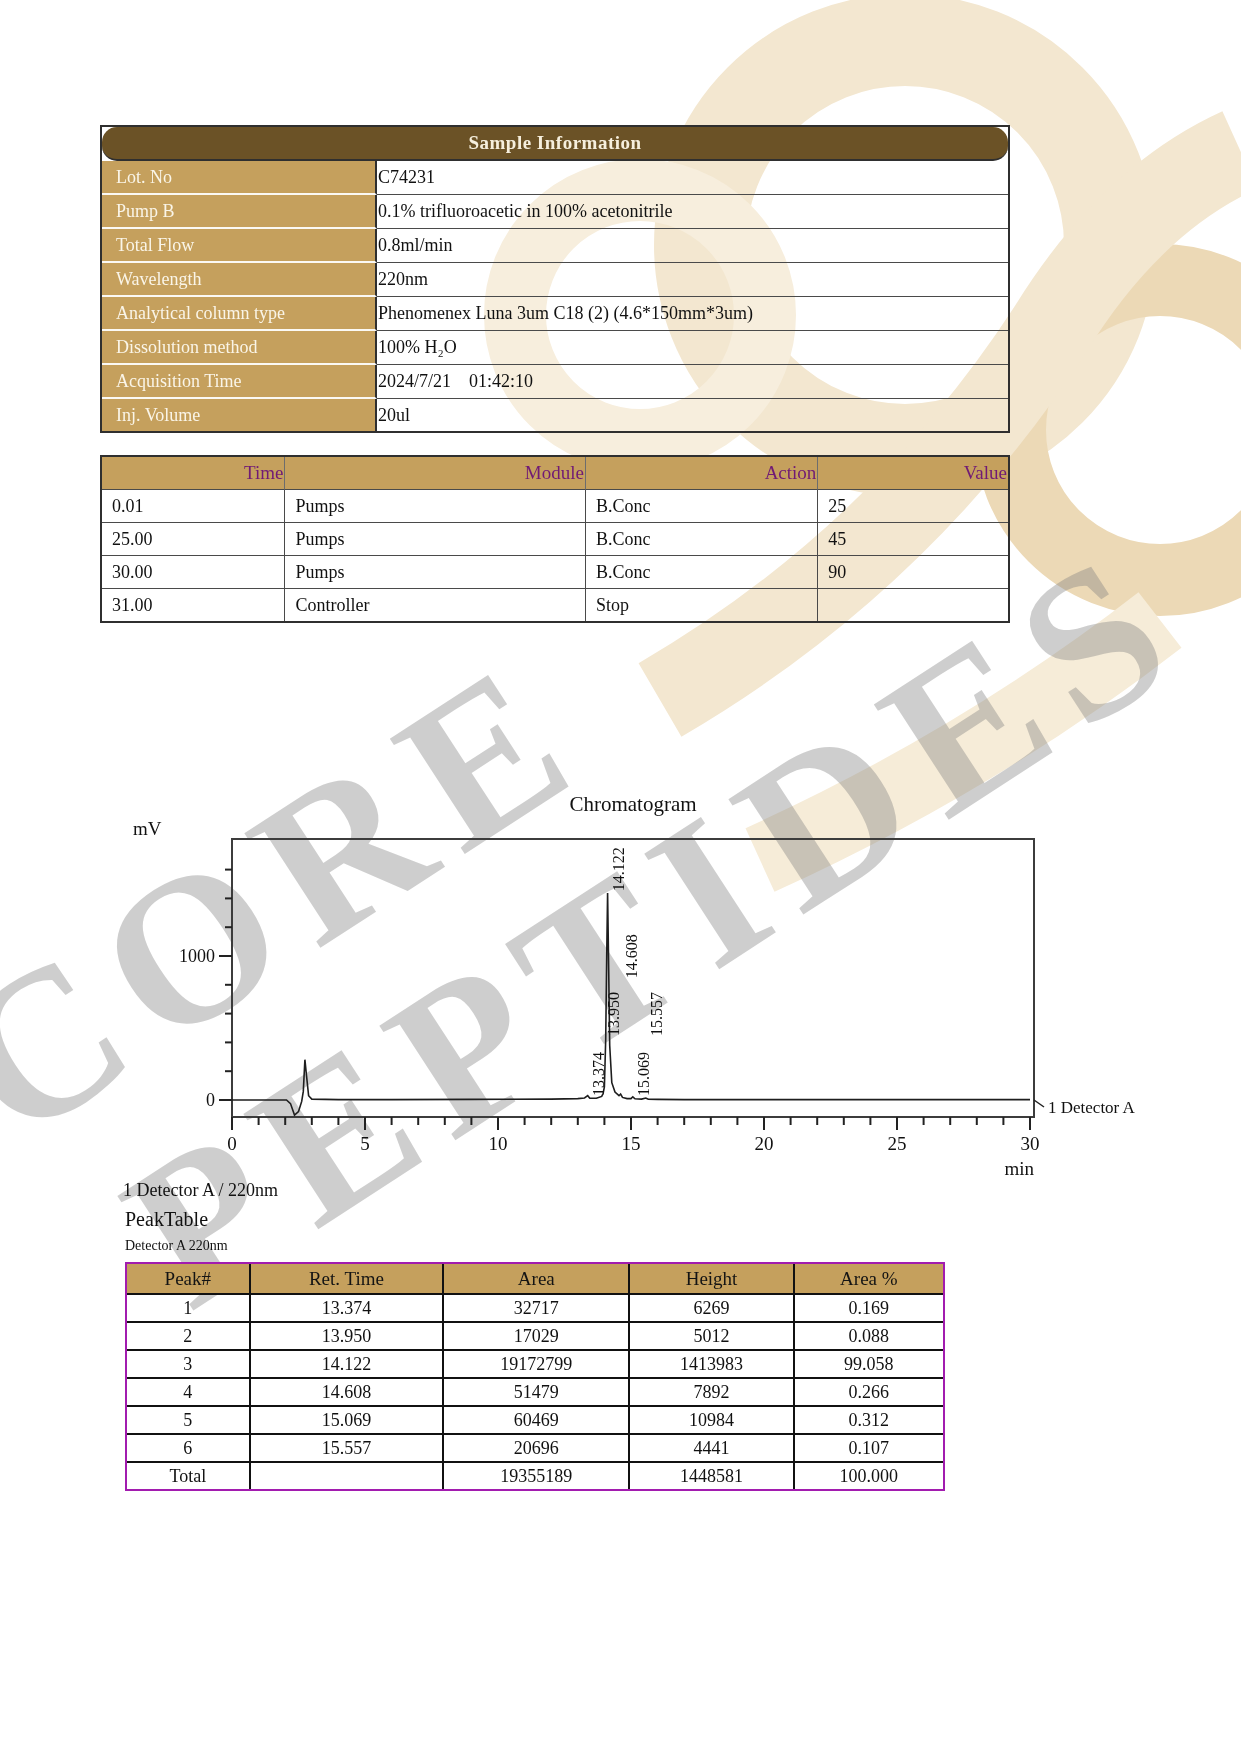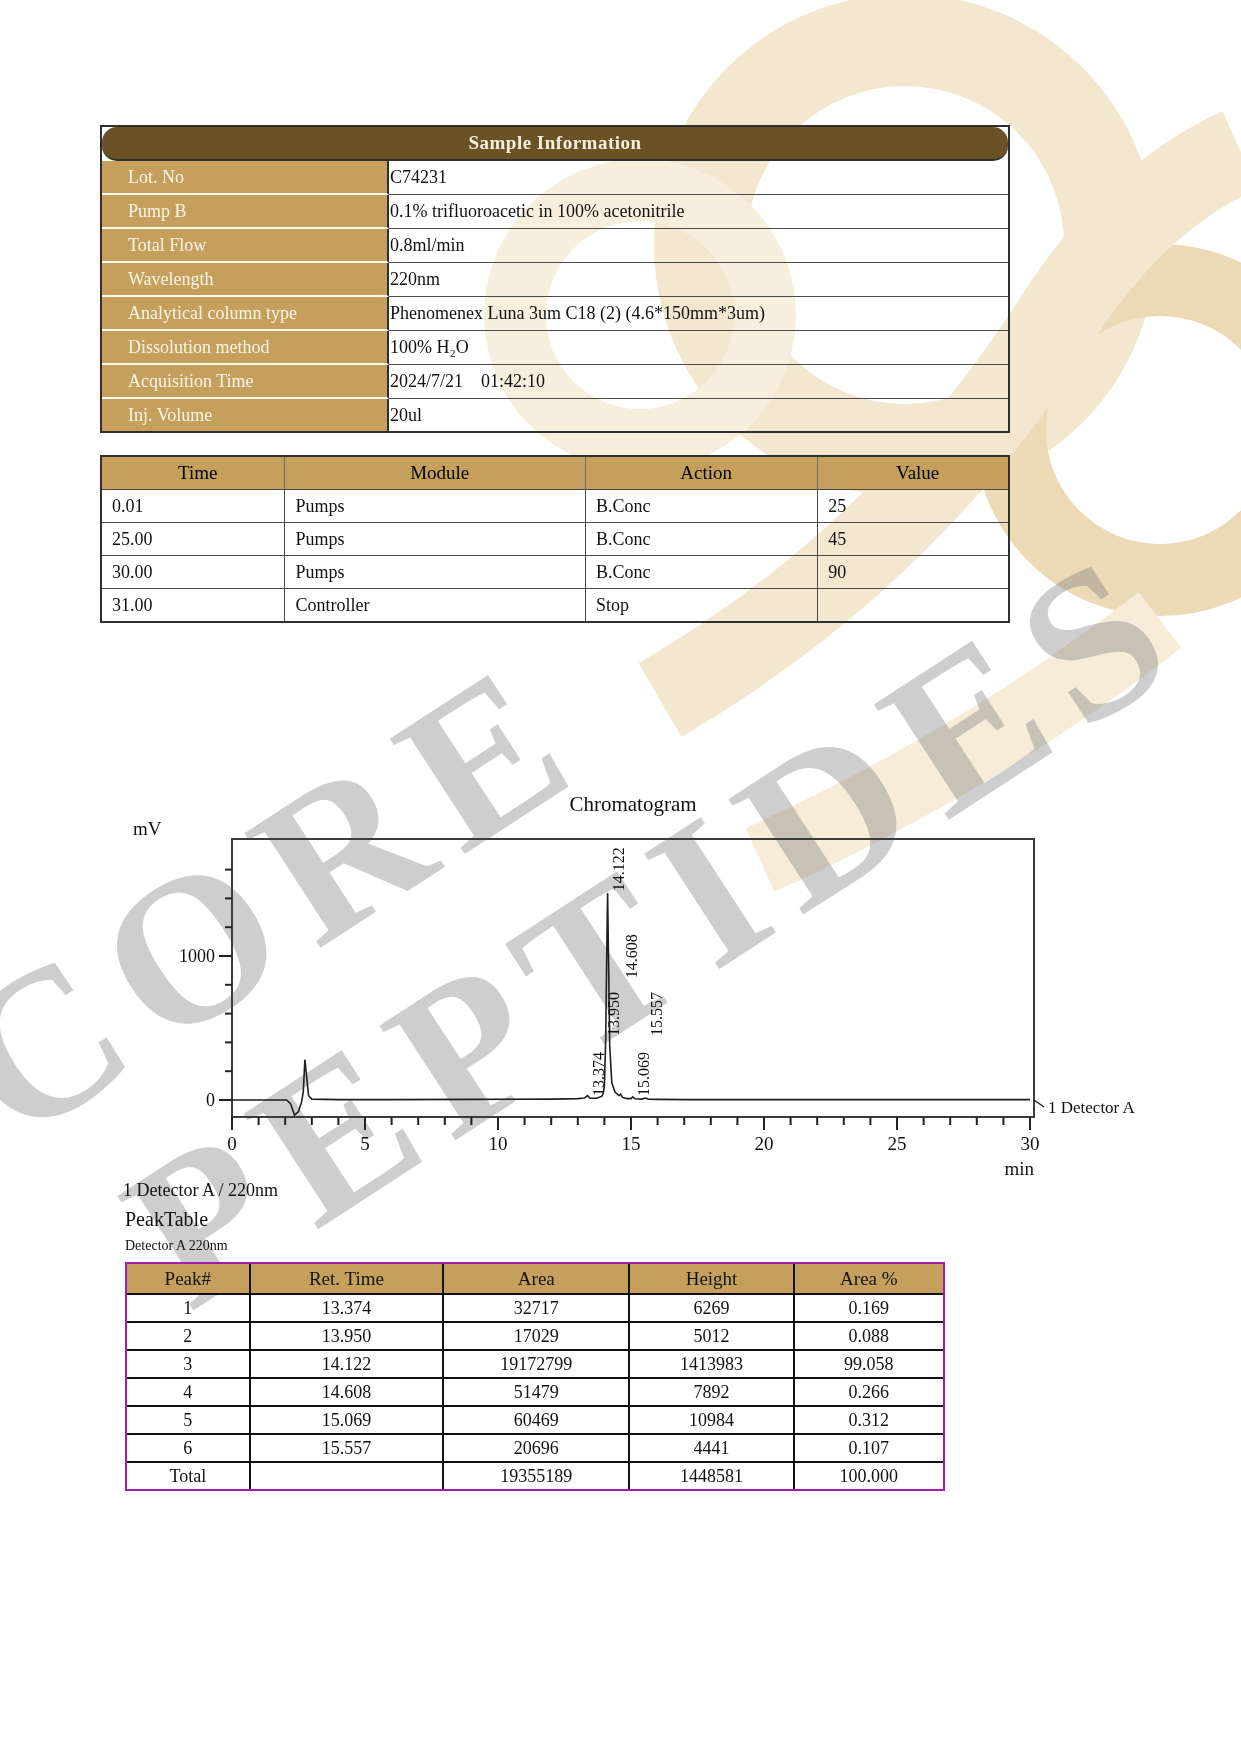--- a/index.html
+++ b/index.html
@@ -21,32 +21,32 @@
   table{border-collapse:separate;border-spacing:0;z-index:3;position:absolute;}
   td,th{font-weight:normal;}
   
   .sample-info{left:100px;top:125px;width:910px;border:2px solid #2f2f2f;}
   .sample-info th.title{
     background:#6b5226;color:#f6efdd;font-weight:bold;font-size:19px;
     height:30px;text-align:center;letter-spacing:0.5px;border-radius:15px;
   }
   .sample-info td{height:30px;font-size:18px;white-space:pre;}
   .sample-info td.lbl{
-    width:258px;background:#c5a05d;color:#faf5e8;padding-left:26px;
+    width:258px;background:#c5a05d;color:#faf5e8;padding-left:14px;
     border-bottom:2px solid #fbf9f4;border-right:2px solid #2f2f2f;
   }
   .sample-info tr:last-child td.lbl{border-bottom:none;}
   .sample-info td.val{border-bottom:1px solid #4a4a4a;background:transparent;}
   .sample-info tr:last-child td.val{border-bottom:none;}
   .sample-info th.title{border-bottom:2px solid #2f2f2f;}
   
   .gradient{left:100px;top:455px;width:910px;border:2px solid #2f2f2f;}
   .gradient th{
-    background:#c5a05d;color:#000000;font-size:19px;height:30px;
-    text-align:center;padding-left:10px;border-right:1px solid #6d6d6d;border-bottom:1px solid #4a4a4a;
+    background:#c5a05d;color:#701a75;font-size:19px;height:30px;
+    text-align:right;padding-left:10px;border-right:1px solid #6d6d6d;border-bottom:1px solid #4a4a4a;
   }
   .gradient th:last-child{border-right:none;}
   .gradient td{
     height:30px;font-size:18px;padding-left:10px;background:transparent;
     border-right:1px solid #4a4a4a;border-bottom:1px solid #4a4a4a;
   }
   .gradient td:last-child{border-right:none;}
   .gradient tr:last-child td{border-bottom:none;}
   
   .peaks{left:125px;top:1262px;width:820px;border:2px solid #a21caf;}

